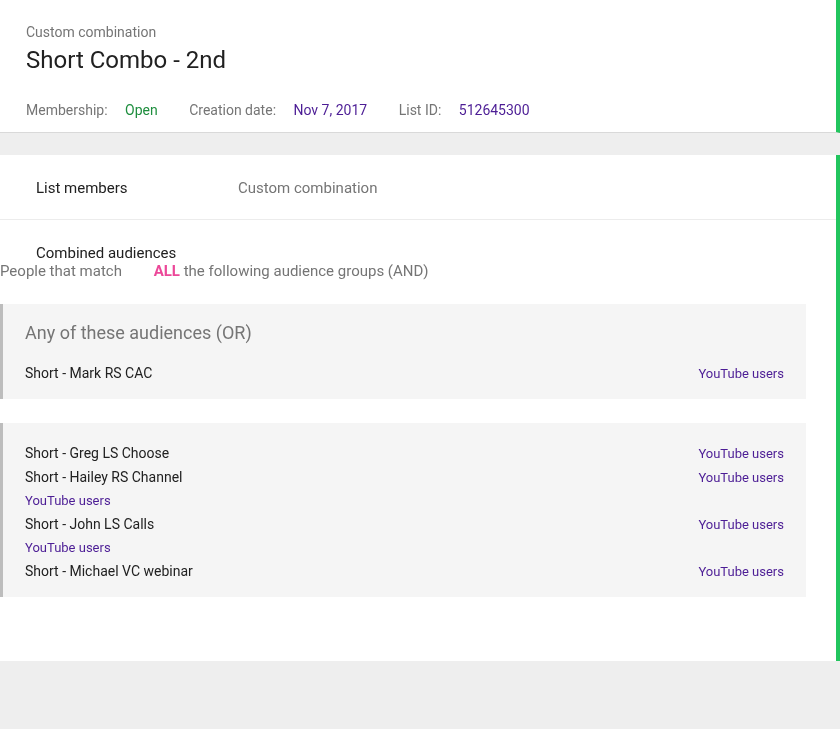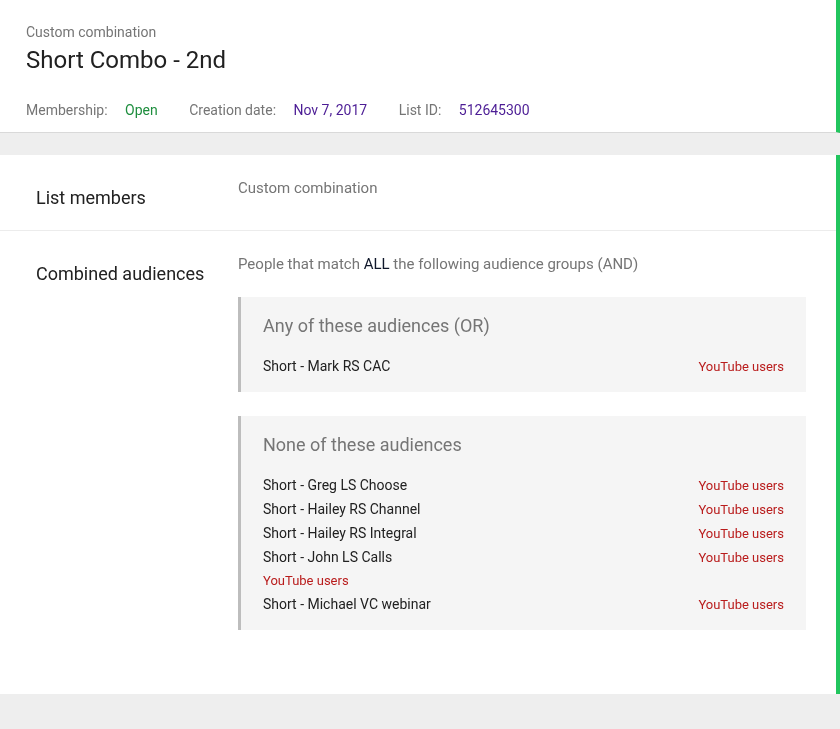--- a/index.html
+++ b/index.html
@@ -41,60 +41,59 @@
   .open { color: #1e8e3e; }
   .body.card {
     padding: 0;
     border-bottom: none;
   }
   .row {
     display: flex;
     padding: 24px 0 22px 0;
     border-bottom: 1px solid #ececec;
   }
-  .row.noborder { border-bottom: none; padding-bottom: 40px; }
+  .row.noborder { border-bottom: none; padding-bottom: 40px; flex-direction: column; }
   .label-col {
     width: 238px;
     padding-left: 36px;
     color: #212121;
-    font-size: 18px;
-    margin-top: 8px;
+    font-size: 15px;
   }
   .content-col {
     flex: 1;
     color: #757575;
     font-size: 15px;
     padding-right: 30px;
   }
   .rule-text {
     color: #757575;
     font-size: 15px;
     margin-bottom: 24px;
   }
-  .rule-text b { color: #0f172a; font-weight: 400; }
+  .rule-text b { color: #ec4899; font-weight: 700; margin-left: 28px; }
   .group {
     background: #f5f5f5;
     border-left: 3px solid #bdbdbd;
     padding: 18px 22px 14px 22px;
     margin-bottom: 24px;
   }
   .group-title {
     color: #757575;
     font-size: 18px;
     margin-bottom: 18px;
   }
   .aud-row {
     display: flex;
     justify-content: space-between;
     align-items: baseline;
     padding: 4px 0;
     font-size: 14px;
   }
   .aud-name { color: #212121; }
-  .aud-type { color: #b91c1c; font-size: 13px; }
+  .aud-type { color: #4c1d95; font-size: 13px; }
 </style>
 </head>
 <body>
 
 <div class="header card">
   <div class="subtitle">Custom combination</div>
   <div class="title">Short Combo - 2nd</div>
   <div class="meta-row">
     <span>
       <span>Membership:</span>
@@ -125,31 +124,29 @@
       </div>
       <div id="groups-container">
           <div class="group">
             <div class="group-title">Any of these audiences (OR)</div>
             <div class="aud-row">
               <div class="aud-name">Short - Mark RS CAC</div>
               <div class="aud-type">YouTube users</div>
             </div>
           </div>
           <div class="group">
-            <div class="group-title">None of these audiences</div>
             <div class="aud-row">
               <div class="aud-name">Short - Greg LS Choose</div>
               <div class="aud-type">YouTube users</div>
             </div>
             <div class="aud-row">
               <div class="aud-name">Short - Hailey RS Channel</div>
               <div class="aud-type">YouTube users</div>
             </div>
             <div class="aud-row">
-              <div class="aud-name">Short - Hailey RS Integral</div>
               <div class="aud-type">YouTube users</div>
             </div>
             <div class="aud-row">
               <div class="aud-name">Short - John LS Calls</div>
               <div class="aud-type">YouTube users</div>
             </div>
             <div class="aud-row">
               <div class="aud-type">YouTube users</div>
             </div>
             <div class="aud-row">

